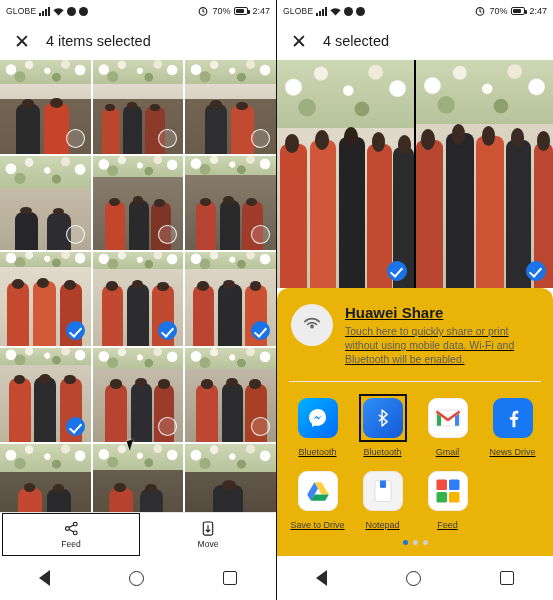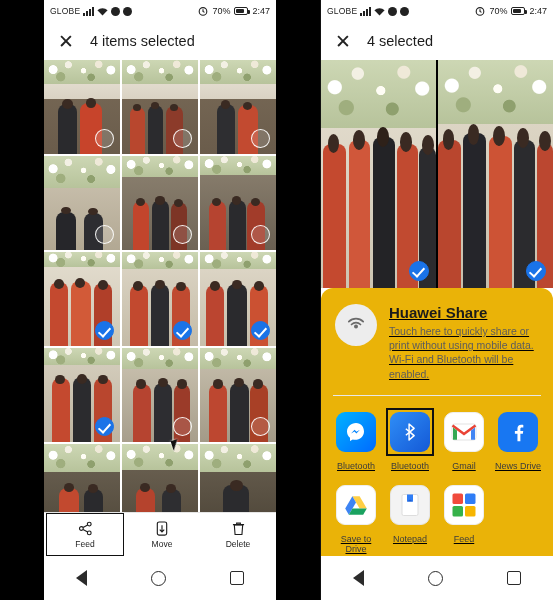--- a/index.html
+++ b/index.html
@@ -14,21 +14,20 @@
     width: 553px; height: 600px;
     display: flex;
     background: #000;
   }
   .panel {
     position: relative;
     width: 276px;
     height: 600px;
     background: #fff;
     overflow: hidden;
-    margin-left: 44px;
   }
   .panel.right { width: 277px; border-left: 1px solid #111; }
 
   
   .statusbar {
     height: 22px;
     background: #fff;
     display: flex;
     align-items: center;
     font-size: 9px;
@@ -524,29 +523,20 @@
       </div>
       <div class="tb-item">
         <span class="tb-ico">
           <svg width="12" height="15" viewBox="0 0 12 16">
               <rect x="1" y="1" width="10" height="14" rx="2" fill="none" stroke="#1c1c1c" stroke-width="1.2"></rect>
               <path d="M6 4.5v7M3.6 9.2 6 11.6l2.4-2.4" stroke="#1c1c1c" stroke-width="1.2" fill="none"></path>
             </svg>
         </span>
         <span class="tb-label">Move</span>
       </div>
-      <div class="tb-item">
-        <span class="tb-ico">
-          <svg width="13" height="15" viewBox="0 0 14 16">
-              <path d="M2.5 4.2h9l-.8 10.2H3.3z" fill="none" stroke="#1c1c1c" stroke-width="1.2"></path>
-              <path d="M1 3.8h12M5 3.8V2.2h4v1.6" stroke="#1c1c1c" stroke-width="1.2" fill="none"></path>
-            </svg>
-        </span>
-        <span class="tb-label">Delete</span>
-      </div>
     </div>
 
     <div class="navbar">
       <span class="nav-tri"></span>
       <span class="nav-cir"></span>
       <span class="nav-sq"></span>
     </div>
   </div>
 
   <div class="panel right">

